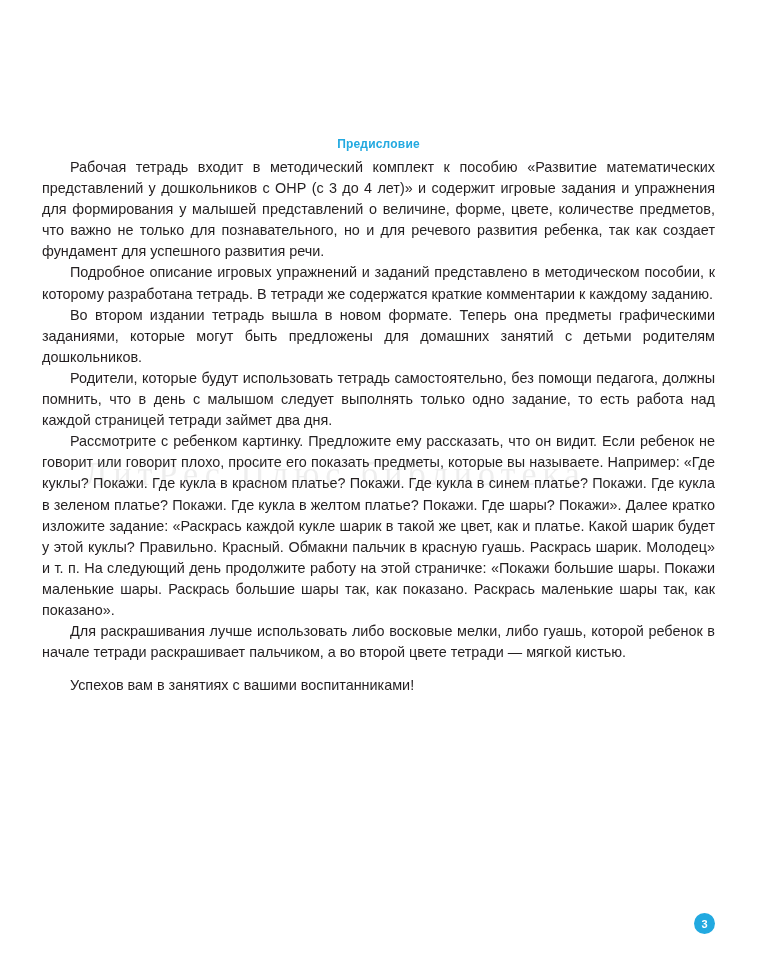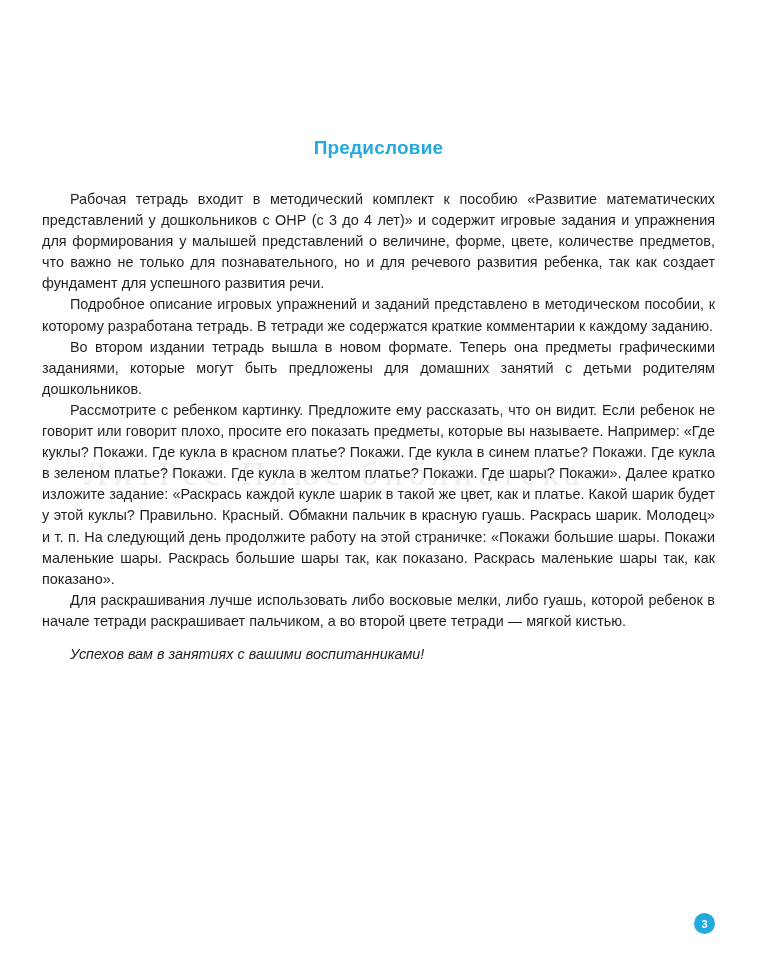--- a/index.html
+++ b/index.html
@@ -39,49 +39,48 @@
     white-space: nowrap;
     pointer-events: none;
     user-select: none;
     z-index: 5;
   }
 
   .title {
     margin: 0;
     padding-top: 137px;
     text-align: center;
-    font-size: 19px;
+    font-size: 12px;
     font-weight: bold;
     color: #22a9e0;
     letter-spacing: 0.2px;
   }
 
   .body-text {
-    margin-top: 30px;
+    margin-top: 6px;
     position: relative;
     z-index: 10;
   }
 
   .para {
     margin: 0 0 0 0;
     text-align: justify;
     text-justify: inter-word;
     font-size: 14.4px;
     line-height: 21.1px;
     text-indent: 28px;
     color: #231f20;
   }
 
   .para + .para {
     margin-top: 0px;
   }
 
   .para.last {
     margin-top: 12px;
-    font-style: italic;
   }
 
   .page-number {
     position: absolute;
     right: 42px;
     bottom: 26px;
     width: 21px;
     height: 21px;
     border-radius: 50%;
     background: #22a9e0;
@@ -99,20 +98,21 @@
 <div class="page">
 
   <div class="watermark">ЛитРес Плюс библиотека</div>
 
   <h1 class="title">Предисловие</h1>
 
   <div class="body-text">
     <p class="para">Рабочая тетрадь входит в методический комплект к пособию «Развитие математических представлений у дошкольников с ОНР (с 3 до 4 лет)» и содержит игровые задания и упражнения для формирования у малышей представлений о величине, форме, цвете, количестве предметов, что важно не только для познавательного, но и для речевого развития ребенка, так как создает фундамент для успешного развития речи.</p>
     <p class="para">Подробное описание игровых упражнений и заданий представлено в методическом пособии, к которому разработана тетрадь. В тетради же содержатся краткие комментарии к каждому заданию.</p>
     <p class="para">Во втором издании тетрадь вышла в новом формате. Теперь она предметы графическими заданиями, которые могут быть предложены для домашних занятий с детьми родителям дошкольников.</p>
+    <p class="para">Родители, которые будут использовать тетрадь самостоятельно, без помощи педагога, должны помнить, что в день с малышом следует выполнять только одно задание, то есть работа над каждой страницей тетради займет два дня.</p>
     <p class="para">Рассмотрите с ребенком картинку. Предложите ему рассказать, что он видит. Если ребенок не говорит или говорит плохо, просите его показать предметы, которые вы называете. Например: «Где куклы? Покажи. Где кукла в красном платье? Покажи. Где кукла в синем платье? Покажи. Где кукла в зеленом платье? Покажи. Где кукла в желтом платье? Покажи. Где шары? Покажи». Далее кратко изложите задание: «Раскрась каждой кукле шарик в такой же цвет, как и платье. Какой шарик будет у этой куклы? Правильно. Красный. Обмакни пальчик в красную гуашь. Раскрась шарик. Молодец» и т. п. На следующий день продолжите работу на этой страничке: «Покажи большие шары. Покажи маленькие шары. Раскрась большие шары так, как показано. Раскрась маленькие шары так, как показано».</p>
     <p class="para">Для раскрашивания лучше использовать либо восковые мелки, либо гуашь, которой ребенок в начале тетради раскрашивает пальчиком, а во второй цвете тетради — мягкой кистью.</p>
     <p class="para last">Успехов вам в занятиях с вашими воспитанниками!</p>
   </div>
 
   <div class="page-number">3</div>
 
 </div>
 
 </body></html>

